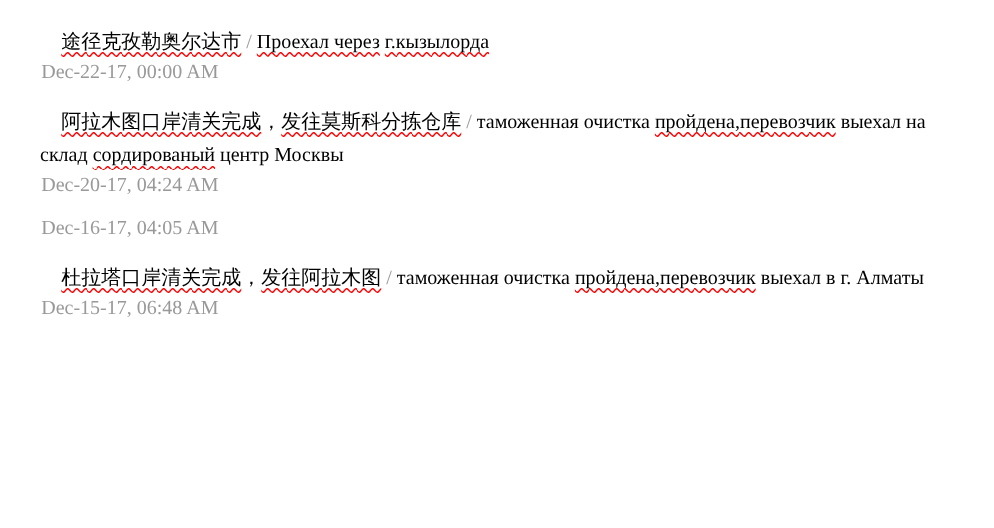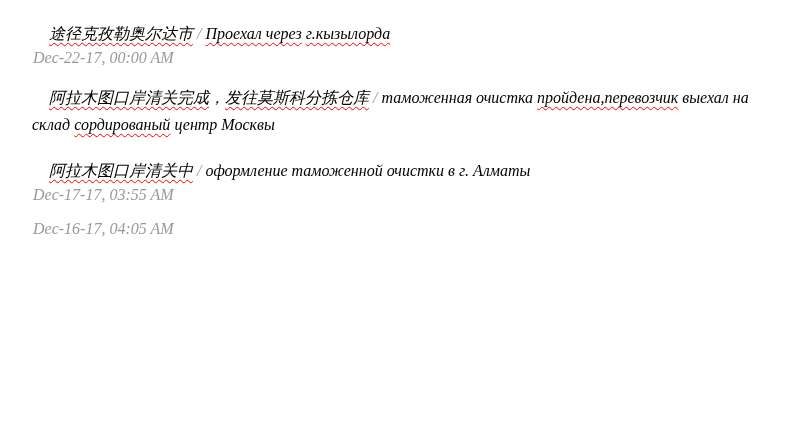--- a/index.html
+++ b/index.html
@@ -18,21 +18,20 @@
     background: var(--page-bg);
     overflow: hidden;
     font-family: "Liberation Serif", "DejaVu Serif", serif;
   }
   .track-list {
     padding: 20px 18px 0 32px;
     max-width: 795px;
   }
   .event {
     margin-bottom: 19px;
-    font-style: italic;
   }
   .desc {
     margin: 0;
     font-size: 16px;
     line-height: 27px;
     color: var(--text-color);
     text-indent: 17px;
   }
   .seg-plain {
     color: var(--text-color);
@@ -61,24 +60,25 @@
 <body>
 
 <div class="track-list">
   <div class="event">
     <p class="desc"><span class="seg-misspelled">途径克孜勒奥尔达市</span><span class="seg-separator"> / </span><span class="seg-misspelled">Проехал через</span><span class="seg-plain"> </span><span class="seg-misspelled">г.кызылорда</span></p>
     <div class="date">Dec-22-17, 00:00 AM</div>
   </div>
 
   <div class="event">
     <p class="desc"><span class="seg-misspelled">阿拉木图口岸清关完成</span><span class="seg-plain">，</span><span class="seg-misspelled">发往莫斯科分拣仓库</span><span class="seg-separator"> / </span><span class="seg-plain">таможенная очистка </span><span class="seg-misspelled">пройдена,перевозчик</span><span class="seg-plain"> выехал на склад </span><span class="seg-misspelled">сордированый</span><span class="seg-plain"> центр Москвы</span></p>
+    <div class="date">Dec-20-17, 04:24 AM</div>
   </div>
 
-  <div class="event">
-    <p class="desc"><span class="seg-misspelled">阿拉木图口岸清关中</span><span class="seg-separator"> / </span><span class="seg-plain">оформление таможенной очистки в г. Алматы</span></p>
-    <div class="date">Dec-17-17, 03:55 AM</div>
-  </div>
 
   <div class="event">
     <div class="date">Dec-16-17, 04:05 AM</div>
   </div>
 
+  <div class="event">
+    <p class="desc"><span class="seg-misspelled">杜拉塔口岸清关完成</span><span class="seg-plain">，</span><span class="seg-misspelled">发往阿拉木图</span><span class="seg-separator"> / </span><span class="seg-plain">таможенная очистка </span><span class="seg-misspelled">пройдена,перевозчик</span><span class="seg-plain"> выехал в г. Алматы</span></p>
+    <div class="date">Dec-15-17, 06:48 AM</div>
+  </div>
 </div>
 
 </body></html>

